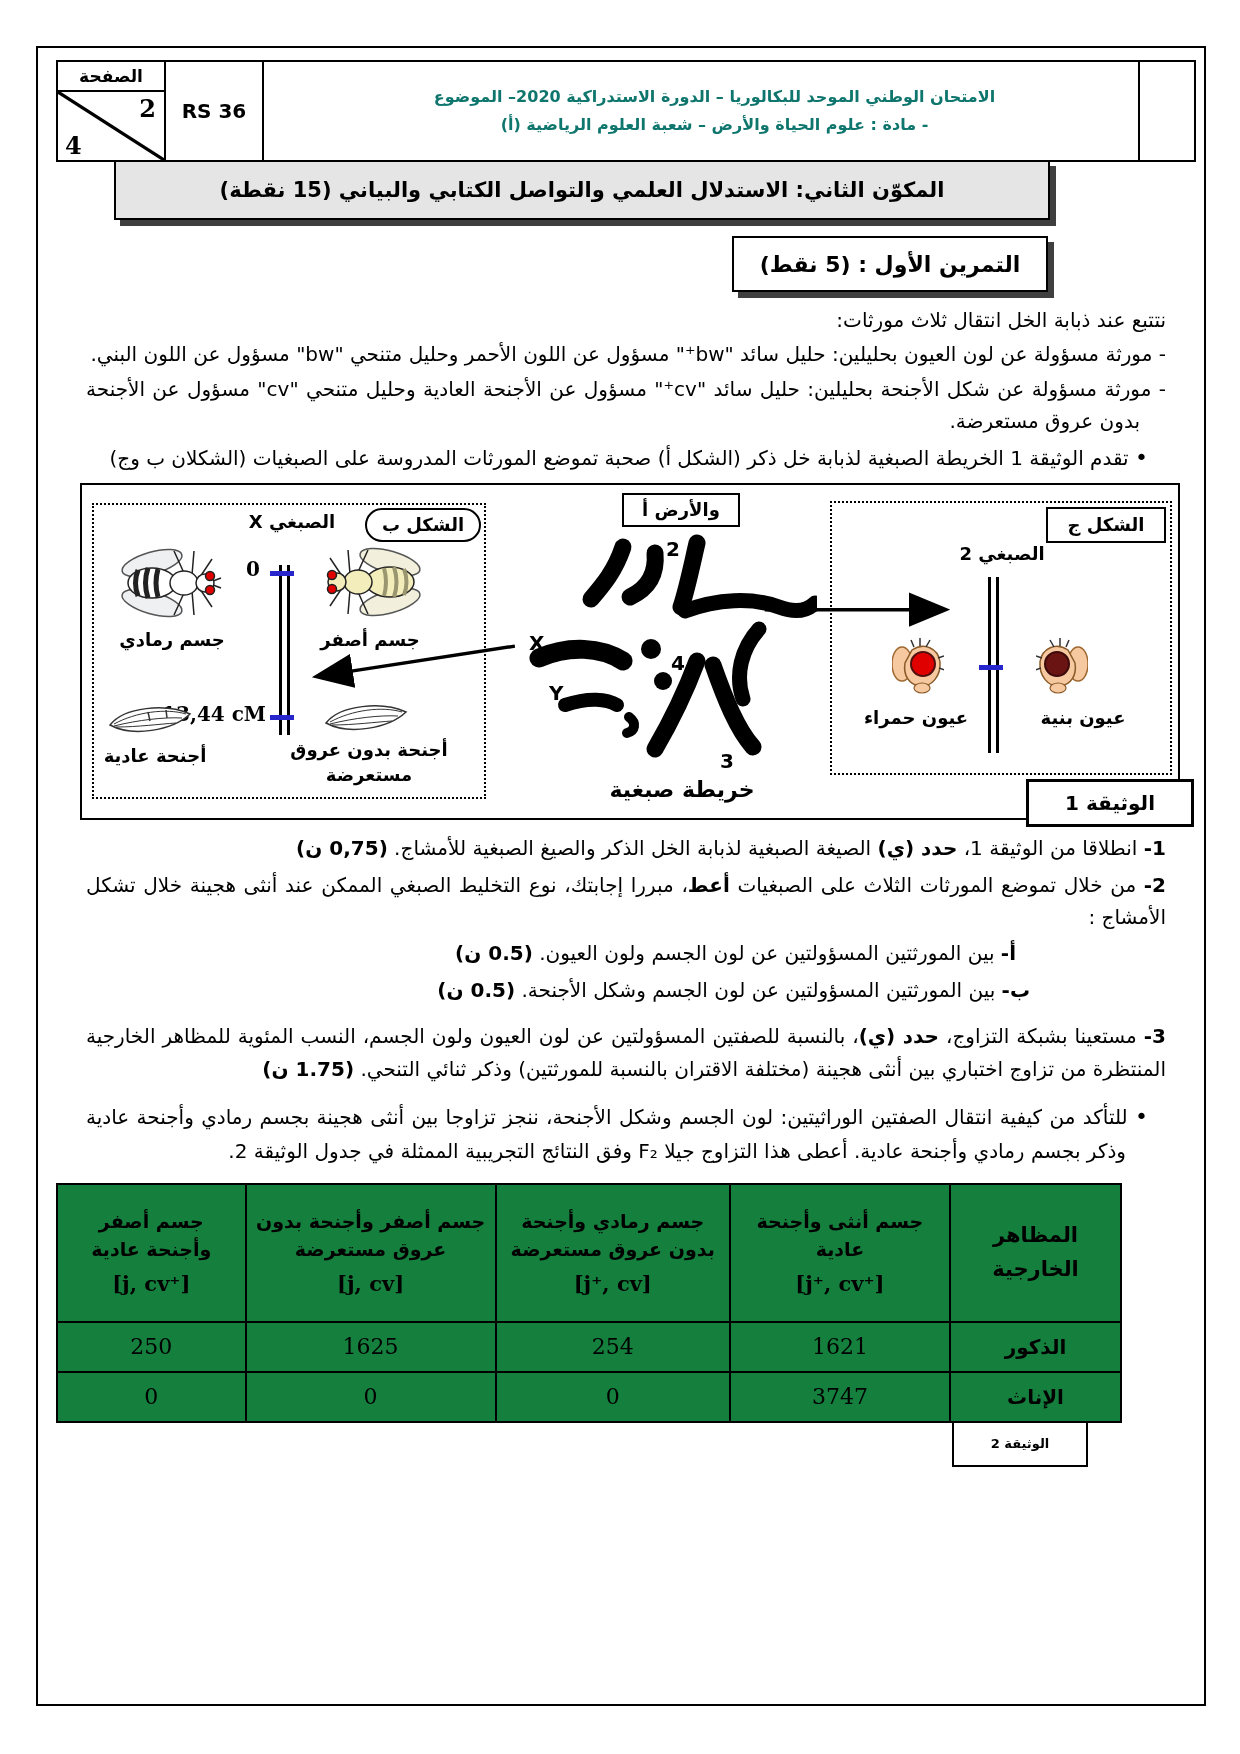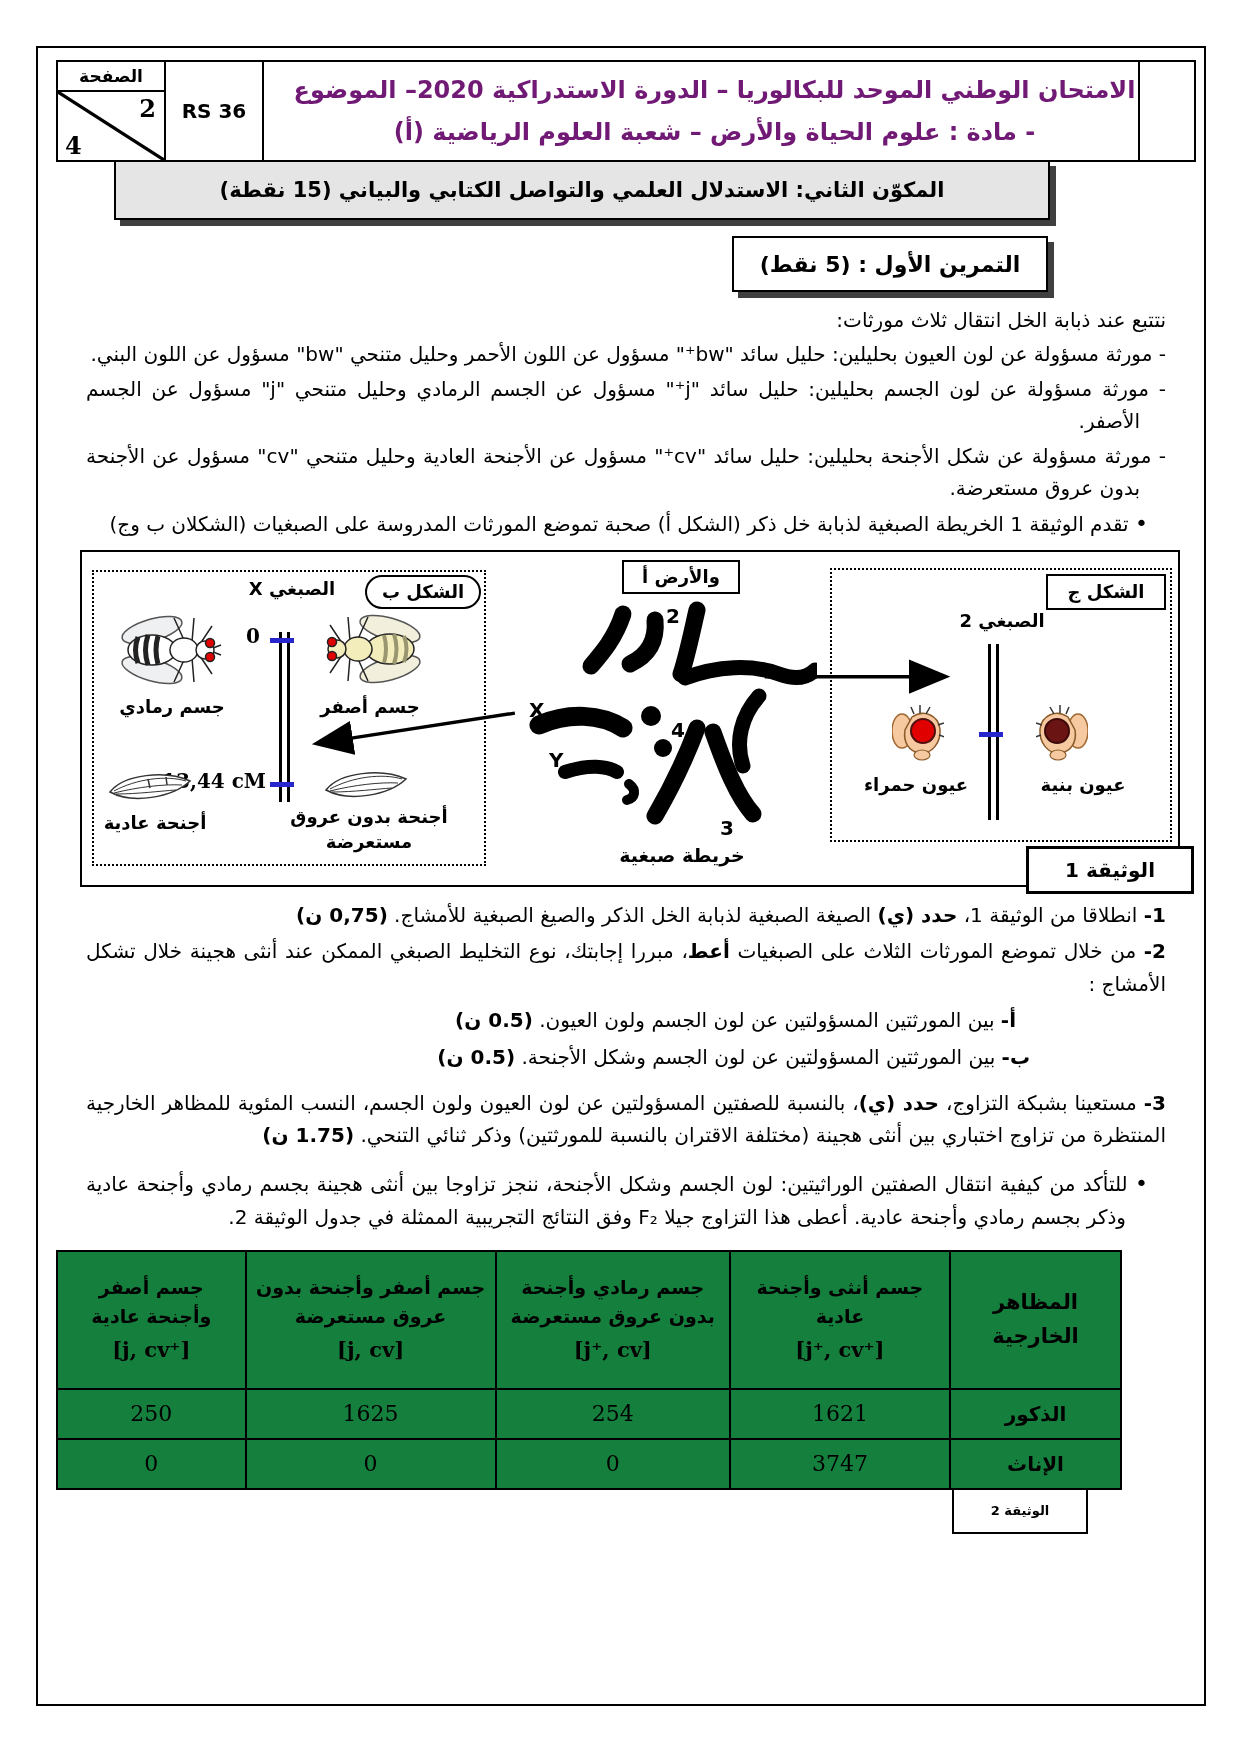--- a/index.html
+++ b/index.html
@@ -9,21 +9,21 @@
 
   
   .header { position:absolute; top:12px; left:18px; width:1136px; height:98px; border:2px solid #000; display:flex; direction:ltr; background:#fff; }
   .h-pagebox { width:106px; border-right:2px solid #000; display:flex; flex-direction:column; }
   .h-pagebox-top { height:28px; border-bottom:2px solid #000; text-align:center; font-weight:bold; font-size:17px; line-height:28px; }
   .h-pagebox-diag { position:relative; flex:1; }
   .h-pagebox-diag svg { position:absolute; inset:0; width:100%; height:100%; }
   .pg-cur { position:absolute; top:2px; right:8px; font-family:"DejaVu Serif",serif; font-weight:bold; font-size:24px; }
   .pg-tot { position:absolute; bottom:0px; left:7px; font-family:"DejaVu Serif",serif; font-weight:bold; font-size:24px; }
   .h-ref { width:96px; border-right:2px solid #000; display:flex; align-items:center; justify-content:center; font-weight:bold; font-size:20px; }
-  .h-title { flex:1; border-right:2px solid #000; display:flex; flex-direction:column; justify-content:center; text-align:center; color:#701a75; font-weight:bold; font-size:24px; line-height:1.75; direction:rtl;margin-left:27px; }
+  .h-title { flex:1; border-right:2px solid #000; display:flex; flex-direction:column; justify-content:center; text-align:center; color:#0f766e; font-weight:bold; font-size:16px; line-height:1.75; direction:rtl;margin-left:27px; }
   .h-empty { width:54px; }
 
   .component-box { position:absolute; top:112px; left:76px; width:932px; height:56px; border:2px solid #000; box-shadow:6px 6px 0 #3f3f3f; display:flex; align-items:center; justify-content:center; font-weight:bold; font-size:21px; direction:rtl; background:#e5e5e5; z-index:4; }
   .exercise-box { position:absolute; top:188px; left:694px; width:312px; height:52px; border:2px solid #000; box-shadow:6px 6px 0 #3f3f3f; display:flex; align-items:center; justify-content:center; font-weight:bold; font-size:22px; direction:rtl; background:#fff; }
 
   .content { position:absolute; top:254px; right:20px; left:18px; direction:rtl; }
   .textblock { padding:0 18px 0 30px; font-size:20px; line-height:1.62; text-align:justify; }
   .textblock p { margin:2px 0; }
   .lead { text-align:right; }
   .dash { padding-right:26px; text-indent:-26px; }
@@ -91,21 +91,20 @@
   </div>
 
   <div class="component-box">المكوّن الثاني: الاستدلال العلمي والتواصل الكتابي والبياني (15 نقطة)</div>
   <div class="exercise-box">التمرين الأول : (5 نقط)</div>
 
   <div class="content">
 
     <div class="textblock">
       <p class="lead">نتتبع عند ذبابة الخل انتقال ثلاث مورثات:</p>
       <p class="dash">- مورثة مسؤولة عن لون العيون بحليلين: حليل سائد "bw⁺" مسؤول عن اللون الأحمر وحليل متنحي "bw" مسؤول عن اللون البني.</p>
-      <p class="dash">- مورثة مسؤولة عن لون الجسم بحليلين: حليل سائد "j⁺" مسؤول عن الجسم الرمادي وحليل متنحي "j" مسؤول عن الجسم الأصفر.</p>
       <p class="dash">- مورثة مسؤولة عن شكل الأجنحة بحليلين: حليل سائد "cv⁺" مسؤول عن الأجنحة العادية وحليل متنحي "cv" مسؤول عن الأجنحة بدون عروق مستعرضة.</p>
       <p class="bullet-p"><span class="bullet-dot">•</span> <span>تقدم الوثيقة 1 الخريطة الصبغية لذبابة خل ذكر (الشكل أ) صحبة تموضع المورثات المدروسة على الصبغيات (الشكلان ب وج)</span></p>
     </div>
 
     <div class="figure">
 
       <svg class="arrows" viewBox="0 0 1114 333">
         <defs>
           <marker id="ah" markerWidth="12" markerHeight="10" refX="9" refY="5" orient="auto">
             <polygon points="0,0 12,5 0,10" fill="#000"></polygon>
@@ -200,21 +199,21 @@
           <path d="M232,96 C214,116 208,142 216,166" stroke-width="15"></path>
         </g>
         <circle cx="124" cy="116" r="10" fill="#000"></circle>
         <circle cx="136" cy="148" r="9" fill="#000"></circle>
       </svg>
       <span class="karyolabel" style="left:584px; top:52px;">2</span>
       <span class="karyolabel" style="left:447px; top:146px;">X</span>
       <span class="karyolabel" style="left:589px; top:166px;">4</span>
       <span class="karyolabel" style="left:467px; top:196px;">Y</span>
       <span class="karyolabel" style="left:638px; top:264px;">3</span>
-      <div class="figcap" style="left:515px; top:290px; width:170px; font-size:19px;">خريطة صبغية</div>
+      <div class="figcap" style="left:515px; top:290px; width:170px; font-size:22px;">خريطة صبغية</div>
 
       <div class="dotted-box figc">
         <div class="fig-title" style="right:4px; top:4px; width:116px; height:32px; line-height:32px;">الشكل ج</div>
         <div class="chrom-label" style="left:110px; top:40px; width:120px;">الصبغي 2</div>
         <div class="chrom-line" style="left:156px; top:74px; height:176px;"></div>
         <div class="tick" style="left:147px; top:162px; width:24px;"></div>
 
         <svg style="position:absolute; left:60px; top:133px;" width="52" height="58" viewBox="0 0 52 58">
           <ellipse cx="10" cy="28" rx="10" ry="17" fill="#f6c9a0" stroke="#a06830" stroke-width="1.5"></ellipse>
           <path d="M20,14 C32,6 46,12 48,26 C49,40 40,51 28,50 C17,49 11,39 13,27 Z" fill="#f6c9a0" stroke="#8a5a28" stroke-width="1.5"></path>

